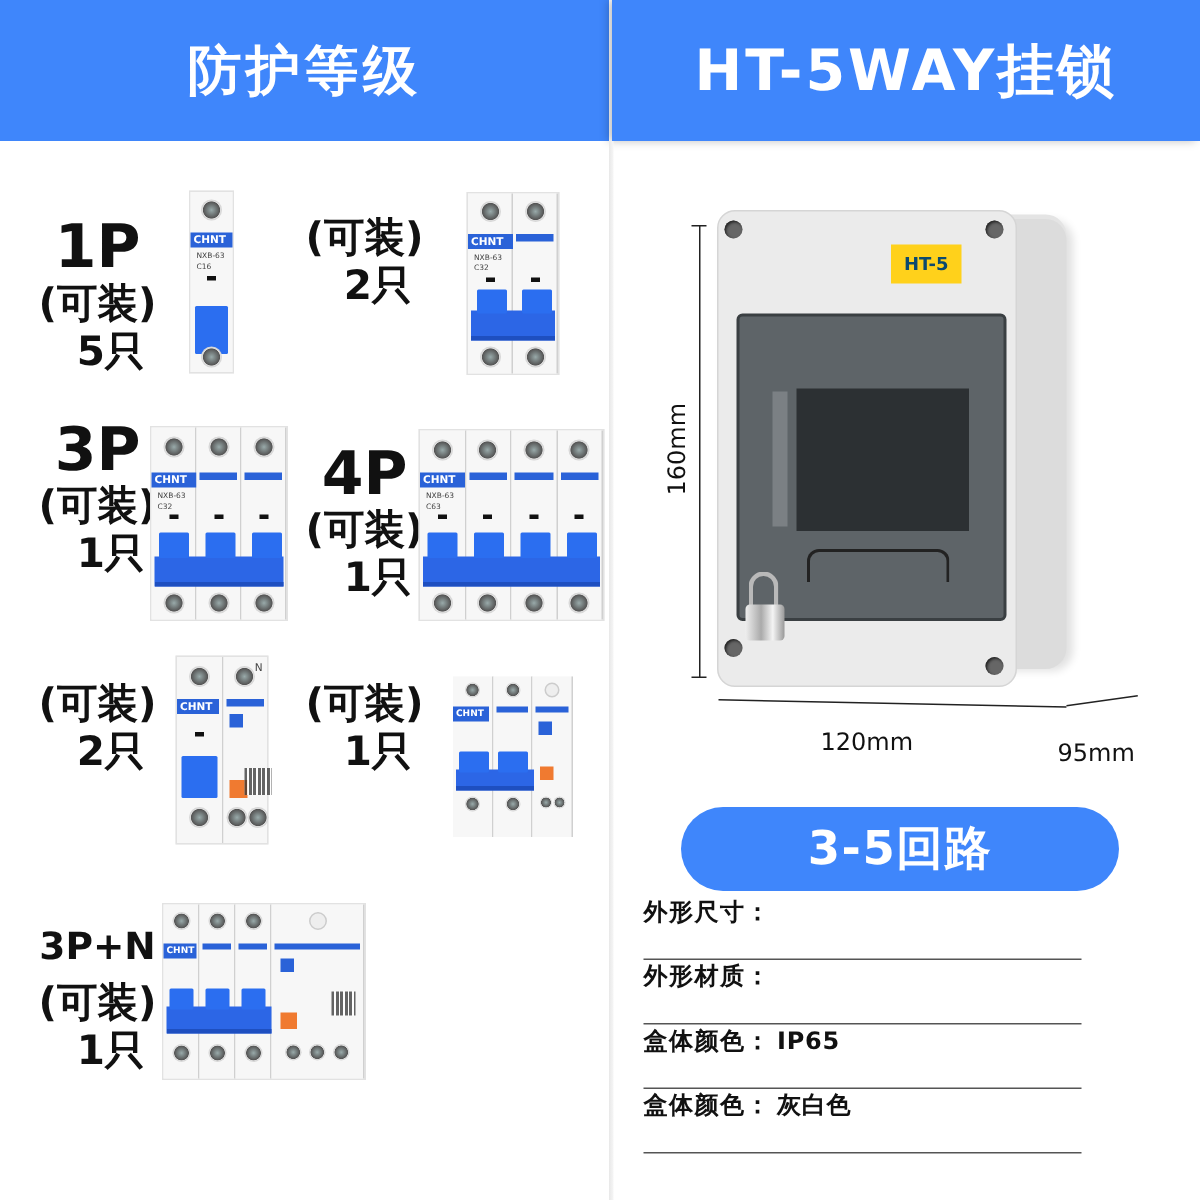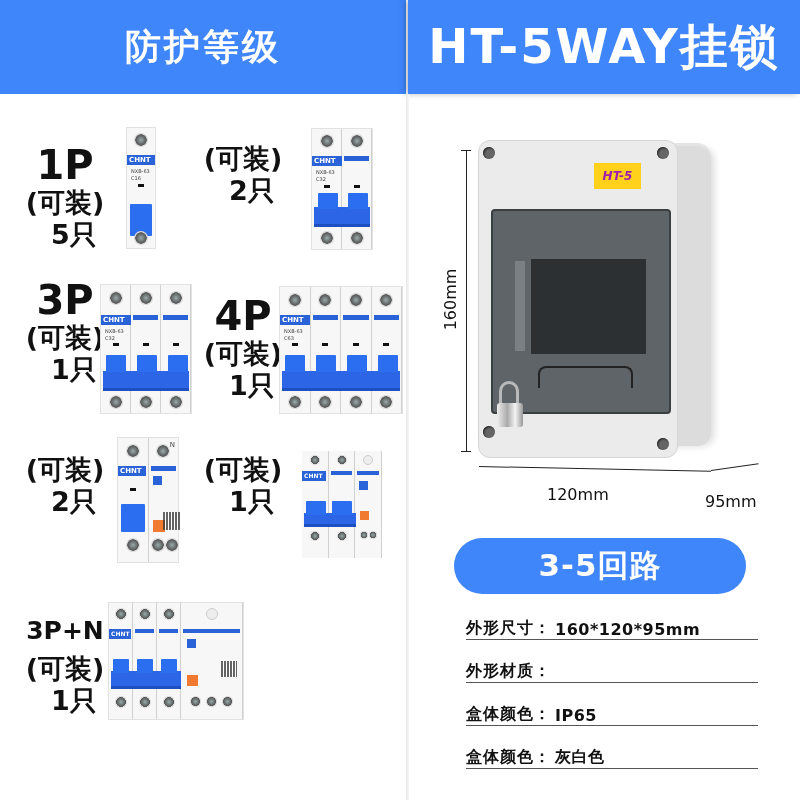--- a/index.html
+++ b/index.html
@@ -2,21 +2,21 @@
 <html><head>
 <meta charset="utf-8">
 <style>
   * { box-sizing: border-box; margin: 0; padding: 0; }
   html, body { width: 800px; height: 800px; background: #ffffff; overflow: hidden; }
   body { position: relative; font-family: "DejaVu Sans", "Liberation Sans", sans-serif; color: #111; }
 
   .hdr { position: absolute; top: 0; height: 94px; background: #3f86fb; color: #fff;
          display: flex; align-items: center; justify-content: center; font-weight: bold; }
   .hdr-left { left: 0; width: 406px; font-size: 36px; letter-spacing: 3px; }
-  .hdr-right { left: 408px; width: 392px; font-size: 48px; letter-spacing: 2px;
+  .hdr-right { left: 408px; width: 392px; font-size: 38px; letter-spacing: 2px;
                box-shadow: -3px 0 6px rgba(0,0,0,0.25); }
   .divider-v { position: absolute; left: 406px; top: 94px; width: 3px; height: 706px;
                background: linear-gradient(to right, #e8e8e8, #f6f6f6); }
 
   .label { position: absolute; text-align: center; font-weight: bold; color: #111; }
   .label .big { display: block; font-size: 40px; line-height: 44px; }
   .label .mid { display: block; font-size: 27px; line-height: 32px; }
 
   
   .brk { position: absolute; display: flex; background: #f4f4f4; border: 1px solid #e2e2e2; }
@@ -41,21 +41,21 @@
   .encl { position: absolute; left: 470px; top: 140px; width: 245px; height: 320px; }
   .encl-body { position: absolute; left: 8px; top: 3px; width: 233px; height: 300px; background: #e4e4e4;
                border-radius: 14px; box-shadow: 4px 4px 6px rgba(0,0,0,.12); }
   .encl-front { position: absolute; left: 8px; top: 0; width: 200px; height: 318px; background: #ebebeb;
                 border-radius: 12px; border: 1px solid #d5d5d5; }
   .encl-side { position: absolute; right: 4px; top: 6px; width: 44px; height: 300px; background: #dcdcdc;
                border-radius: 0 14px 14px 0; }
   .hole { position: absolute; width: 12px; height: 12px; border-radius: 50%; background: #666;
           box-shadow: inset 1px 1px 2px #222; }
   .sticker { position: absolute; left: 115px; top: 22px; width: 47px; height: 26px; background: #ffd11b;
-             font-weight: bold; font-size: 12px; display: flex; align-items: center; justify-content: center; color: #a21caf; font-style: italic; }
+             font-weight: bold; font-size: 12px; display: flex; align-items: center; justify-content: center; color: #0c4a6e; }
   .window { position: absolute; left: 12px; top: 68px; width: 180px; height: 205px; background: #5e6468;
             border: 2px solid #3a3f42; border-radius: 4px; }
   .window-inner { position: absolute; left: 38px; top: 48px; width: 115px; height: 95px; background: #2c3033; }
   .window-strip { position: absolute; left: 22px; top: 50px; width: 10px; height: 90px; background: #7b8084; }
   .window-handle { position: absolute; left: 45px; top: 155px; width: 95px; height: 22px; border: 2px solid #222;
                    border-bottom: none; border-radius: 8px 8px 0 0; }
   .lock-shackle { position: absolute; left: 20px; top: 240px; width: 20px; height: 24px; border: 3px solid #b9b9b9;
                   border-bottom: none; border-radius: 10px 10px 0 0; }
   .lock-body { position: absolute; left: 18px; top: 262px; width: 26px; height: 24px;
                background: linear-gradient(90deg, #eee, #aaa 40%, #f4f4f4 70%, #999); border-radius: 3px; }
@@ -65,22 +65,22 @@
   .dim-tick { position: absolute; height: 1px; width: 10px; background: #222; }
   .dim-line-h { position: absolute; left: 479px; top: 466px; width: 232px; height: 1px; background: #222;
                 transform: rotate(1.2deg); transform-origin: left center; }
   .dim-line-d { position: absolute; left: 711px; top: 470px; width: 48px; height: 1px; background: #222;
                 transform: rotate(-8deg); transform-origin: left center; }
   .dim-160 { left: 420px; top: 290px; transform: rotate(-90deg); transform-origin: center; font-size: 16px; }
 
   .pill { position: absolute; left: 454px; top: 538px; width: 292px; height: 56px; background: #3f86fb;
           border-radius: 28px; color: #fff; font-weight: bold; font-size: 31px;
           display: flex; align-items: center; justify-content: center; letter-spacing: 1px; }
-  .spec { position: absolute; left: 466px; width: 292px; height: 42px; border-bottom: 1.5px solid #555;
-          font-size: 16px; font-weight: bold; display: flex; align-items: flex-end; padding-left: 0; color: #111; }
+  .spec { position: absolute; left: 429px; width: 292px; height: 42px; border-bottom: 1.5px solid #555;
+          font-size: 16px; font-weight: bold; display: flex; align-items: flex-start; padding-left: 0; color: #111; }
   .spec .k { letter-spacing: 1px; }
   .spec .v { margin-left: 4px; letter-spacing: .5px; }
 </style>
 </head>
 <body>
 
 <div class="hdr hdr-left">
     <span>防护等级</span>
   </div>
 <div class="hdr hdr-right">
@@ -318,21 +318,20 @@
 <div class="dim-line-d"></div>
 <div class="dim" style="left:547px;top:485px;font-size:16px">120mm</div>
 <div class="dim" style="left:705px;top:492px;font-size:16px">95mm</div>
 
 <div class="pill">
     <span>3-5回路</span>
   </div>
 
 <div class="spec" style="top:598px">
   <span class="k">外形尺寸：</span>
-    <span class="v">160*120*95mm</span>
 </div>
 <div class="spec" style="top:641px">
   <span class="k">外形材质：</span>
 </div>
 <div class="spec" style="top:684px">
   <span class="k">盒体颜色：</span>
     <span class="v">IP65</span>
 </div>
 <div class="spec" style="top:727px">
   <span class="k">盒体颜色：</span>

